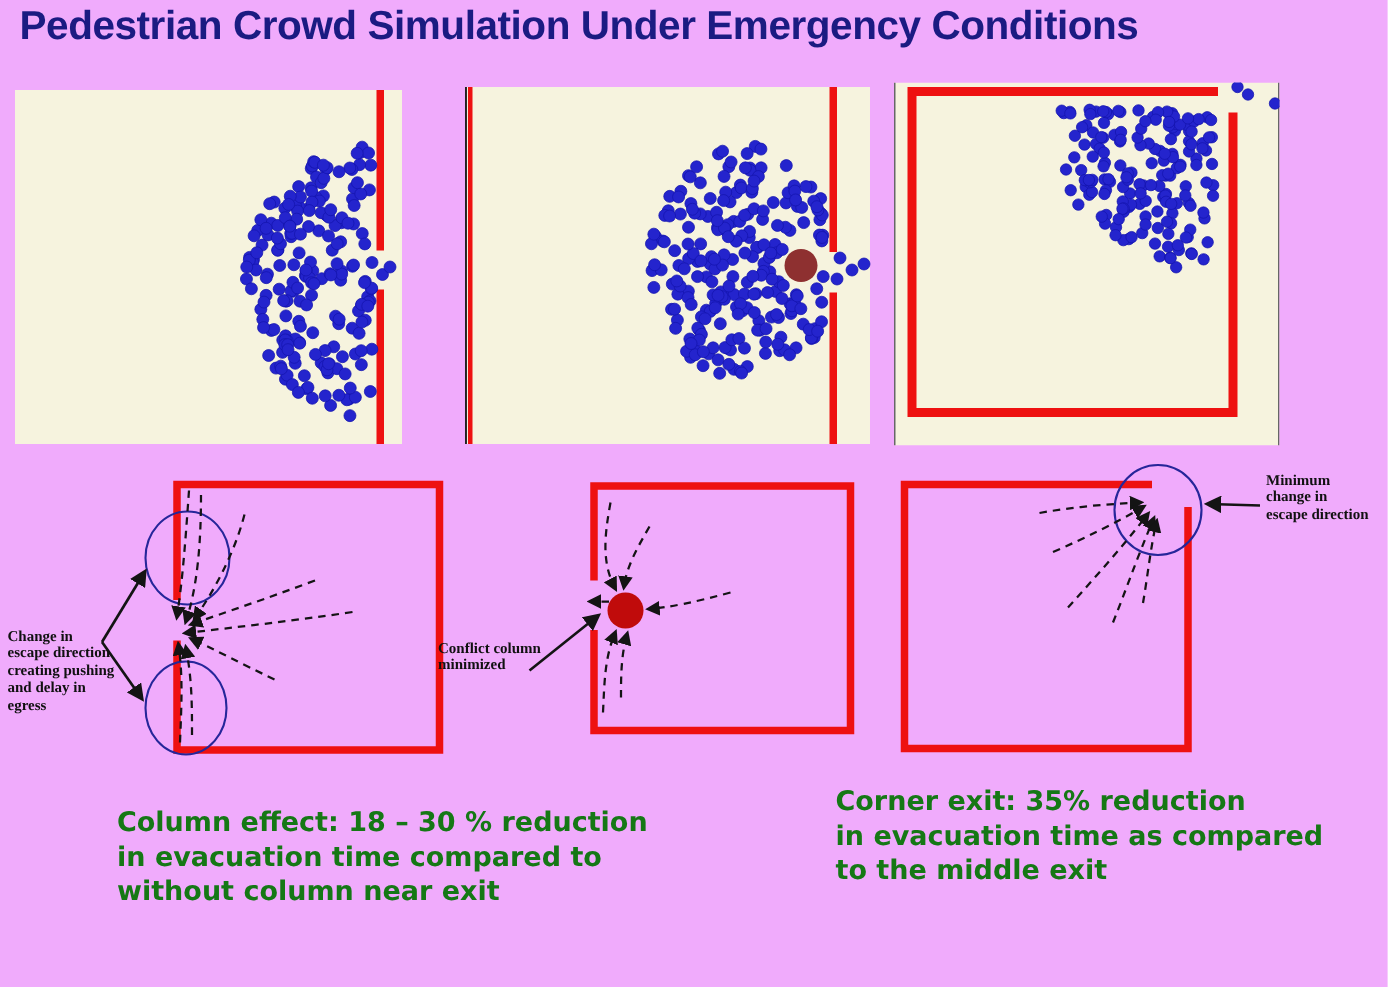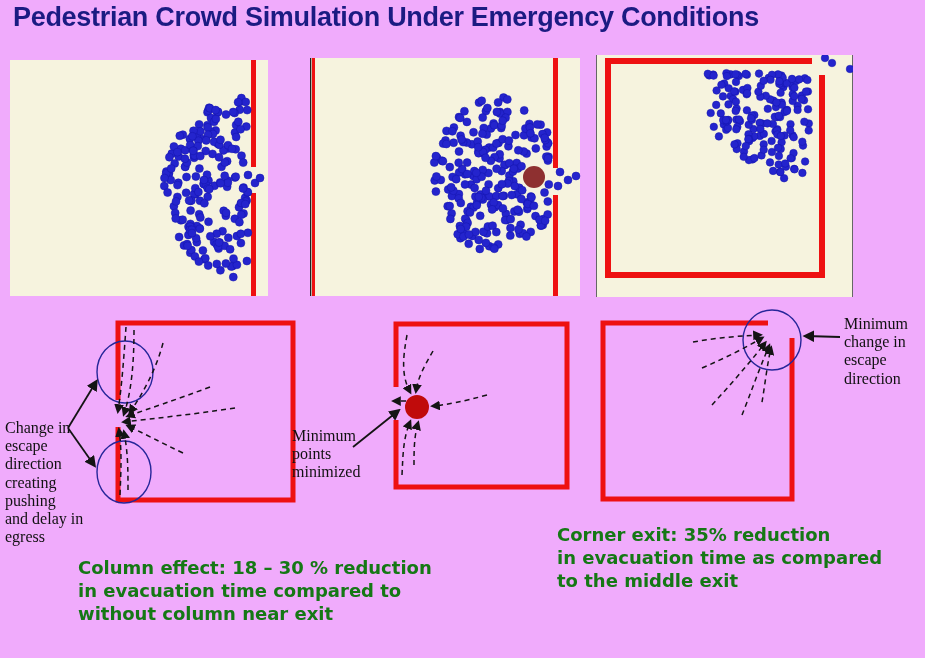--- a/index.html
+++ b/index.html
@@ -18,26 +18,27 @@
     left:33px;top:614px;width:860px;
     font-size:30px;font-weight:700;font-style:italic;
     color:var(--navy,#1b1b82);
   }
   .green-caption{
     font-family:"DejaVu Sans",sans-serif;
     font-size:18px;font-weight:700;line-height:1.27;
     color:var(--green,#157815);
     white-space:pre-line;
   }
-  #caption-column{left:78px;top:538px;width:420px;margin-top:19px;}
+  #caption-column{left:78px;top:538px;width:420px;}
   #caption-corner{left:557px;top:524px;width:370px;}
   .anno{
     font-family:"Liberation Serif",serif;
-    font-size:16px;line-height:1.14;color:#111;
+    font-size:10px;line-height:1.14;color:#111;
     white-space:pre-line;
+    font-weight:bold;
   }
   #anno-change{left:5px;top:419px;width:92px;}
   #anno-conflict{left:292px;top:427px;width:84px;}
   #anno-minimum{left:844px;top:315px;width:82px;}
   svg{display:block;}
 </style>
 </head>
 <body>
 
 <div id="slide">
@@ -752,21 +753,21 @@
       <path d="M 172 94 C 175 77 177 57 181 40" marker-end="url(#ah3)"></path>
     </g>
     <path d="M 250 29 L 216 28" fill="none" stroke="var(--arrow_black)" stroke-width="1.8" marker-end="url(#ah3)"></path>
   </svg>
 
   <div class="abs anno" id="anno-change">Change in
 escape direction
 creating pushing
 and delay in
 egress</div>
-  <div class="abs anno" id="anno-conflict">Minimum points
+  <div class="abs anno" id="anno-conflict">Conflict column
 minimized</div>
   <div class="abs anno" id="anno-minimum">Minimum
 change in
 escape direction</div>
 
   <div class="abs green-caption" id="caption-column">Column effect: 18 – 30 % reduction
 in evacuation time compared to
 without column near exit</div>
   <div class="abs green-caption" id="caption-corner">Corner exit: 35% reduction
 in evacuation time as compared

